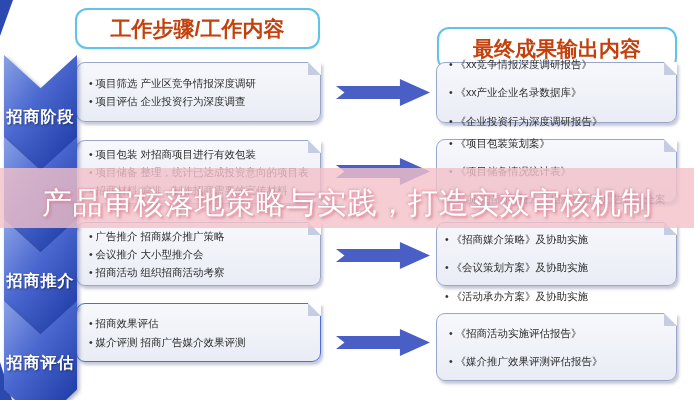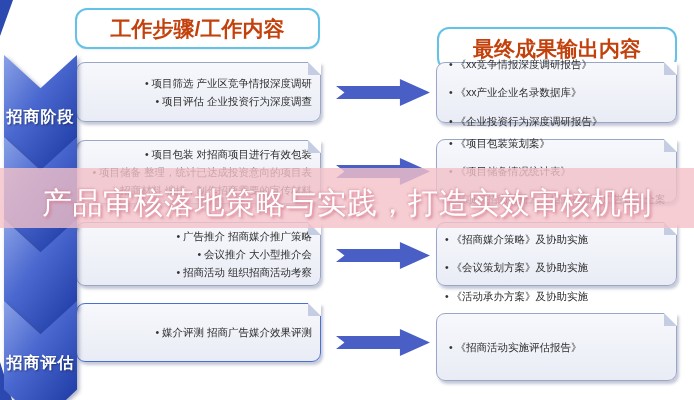--- a/index.html
+++ b/index.html
@@ -35,21 +35,21 @@
     background:linear-gradient(180deg,#f7f8fc,#e9ecf5);
     border:1px solid var(--panel-border,#9aa6c8);
     border-radius:9px; border-top-right-radius:0;
     box-shadow:2px 3px 3px rgba(110,120,155,.4);
     padding:6px 8px 6px 10px; box-sizing:border-box;
     display:flex; flex-direction:column; justify-content:center; gap:2px; z-index:5; }
   .panel::before { content:""; position:absolute; top:-1px; right:-1px;
     border-style:solid; border-width:0 13px 13px 0;
     border-color:#ffffff #ffffff #c5cde2 #c5cde2; }
   .align-top { justify-content:flex-start; padding-top:8px;padding-left:6px; }
-  .mcol { left:76px;  width:245px;text-align:right; }
+  .mcol { left:76px;  width:245px; }
   .rcol { left:436px; width:241px;gap:12px; }
   .m1{top:62px;height:60px}.m2{top:140px;height:64px}.m3{top:222px;height:64px}
   .m4{top:303px;height:59px;border:1.5px solid #4a6fd4}
   .r1{top:62px;height:61px}.r2{top:139px;height:64px}.r3{top:222px;height:64px}
   .r4{top:313px;height:68px}
   .bullet { font-size:10.5px; color:#2e2e2e; line-height:1.55;
     padding-left:10px; text-indent:-8px; }
   .bullet::before { content:"• "; color:#333; }
 
   
@@ -89,20 +89,21 @@
 
   <div class="chev chev1">
     <div class="chev-shape"></div>
     <div class="chev-label">招商阶段</div>
   </div>
   <div class="chev chev2">
     <div class="chev-shape"></div>
   </div>
   <div class="chev chev3">
     <div class="chev-shape"></div>
+    <div class="chev-label">招商推介</div>
   </div>
   <div class="chev chev4">
     <div class="chev-shape"></div>
     <div class="chev-label">招商评估</div>
   </div>
 
   <div class="panel mcol m1">
       <div class="bullet">项目筛选 产业区竞争情报深度调研</div>
       <div class="bullet">项目评估 企业投资行为深度调查</div>
     </div>
@@ -110,20 +111,21 @@
       <div class="bullet">项目包装 对招商项目进行有效包装</div>
       <div class="bullet">项目储备 整理，统计已达成投资意向的项目表</div>
       <div class="bullet">招商材料 编排，制作招商需要的宣传材料</div>
     </div>
   <div class="panel mcol m3">
       <div class="bullet">广告推介 招商媒介推广策略</div>
       <div class="bullet">会议推介 大小型推介会</div>
       <div class="bullet">招商活动 组织招商活动考察</div>
     </div>
   <div class="panel mcol m4">
+      <div class="bullet">招商效果评估</div>
       <div class="bullet">媒介评测 招商广告媒介效果评测</div>
     </div>
 
   <div class="arrow a1"></div>
   <div class="arrow a2"></div>
   <div class="arrow a3"></div>
   <div class="arrow a4"></div>
 
   <div class="panel rcol r1">
       <div class="bullet">《xx竞争情报深度调研报告》</div>
@@ -135,19 +137,20 @@
       <div class="bullet">《项目储备情况统计表》</div>
       <div class="bullet">《项目招商手册》、招商视频、广告设计全案</div>
     </div>
   <div class="panel rcol r3 align-top">
       <div class="bullet">《招商媒介策略》及协助实施</div>
       <div class="bullet">《会议策划方案》及协助实施</div>
       <div class="bullet">《活动承办方案》及协助实施</div>
     </div>
   <div class="panel rcol r4">
       <div class="bullet">《招商活动实施评估报告》</div>
+      <div class="bullet">《媒介推广效果评测评估报告》</div>
     </div>
 
   <div class="banner">
     <span class="banner-title">产品审核落地策略与实践，打造实效审核机制</span>
   </div>
 
 </div>
 
 </body></html>

